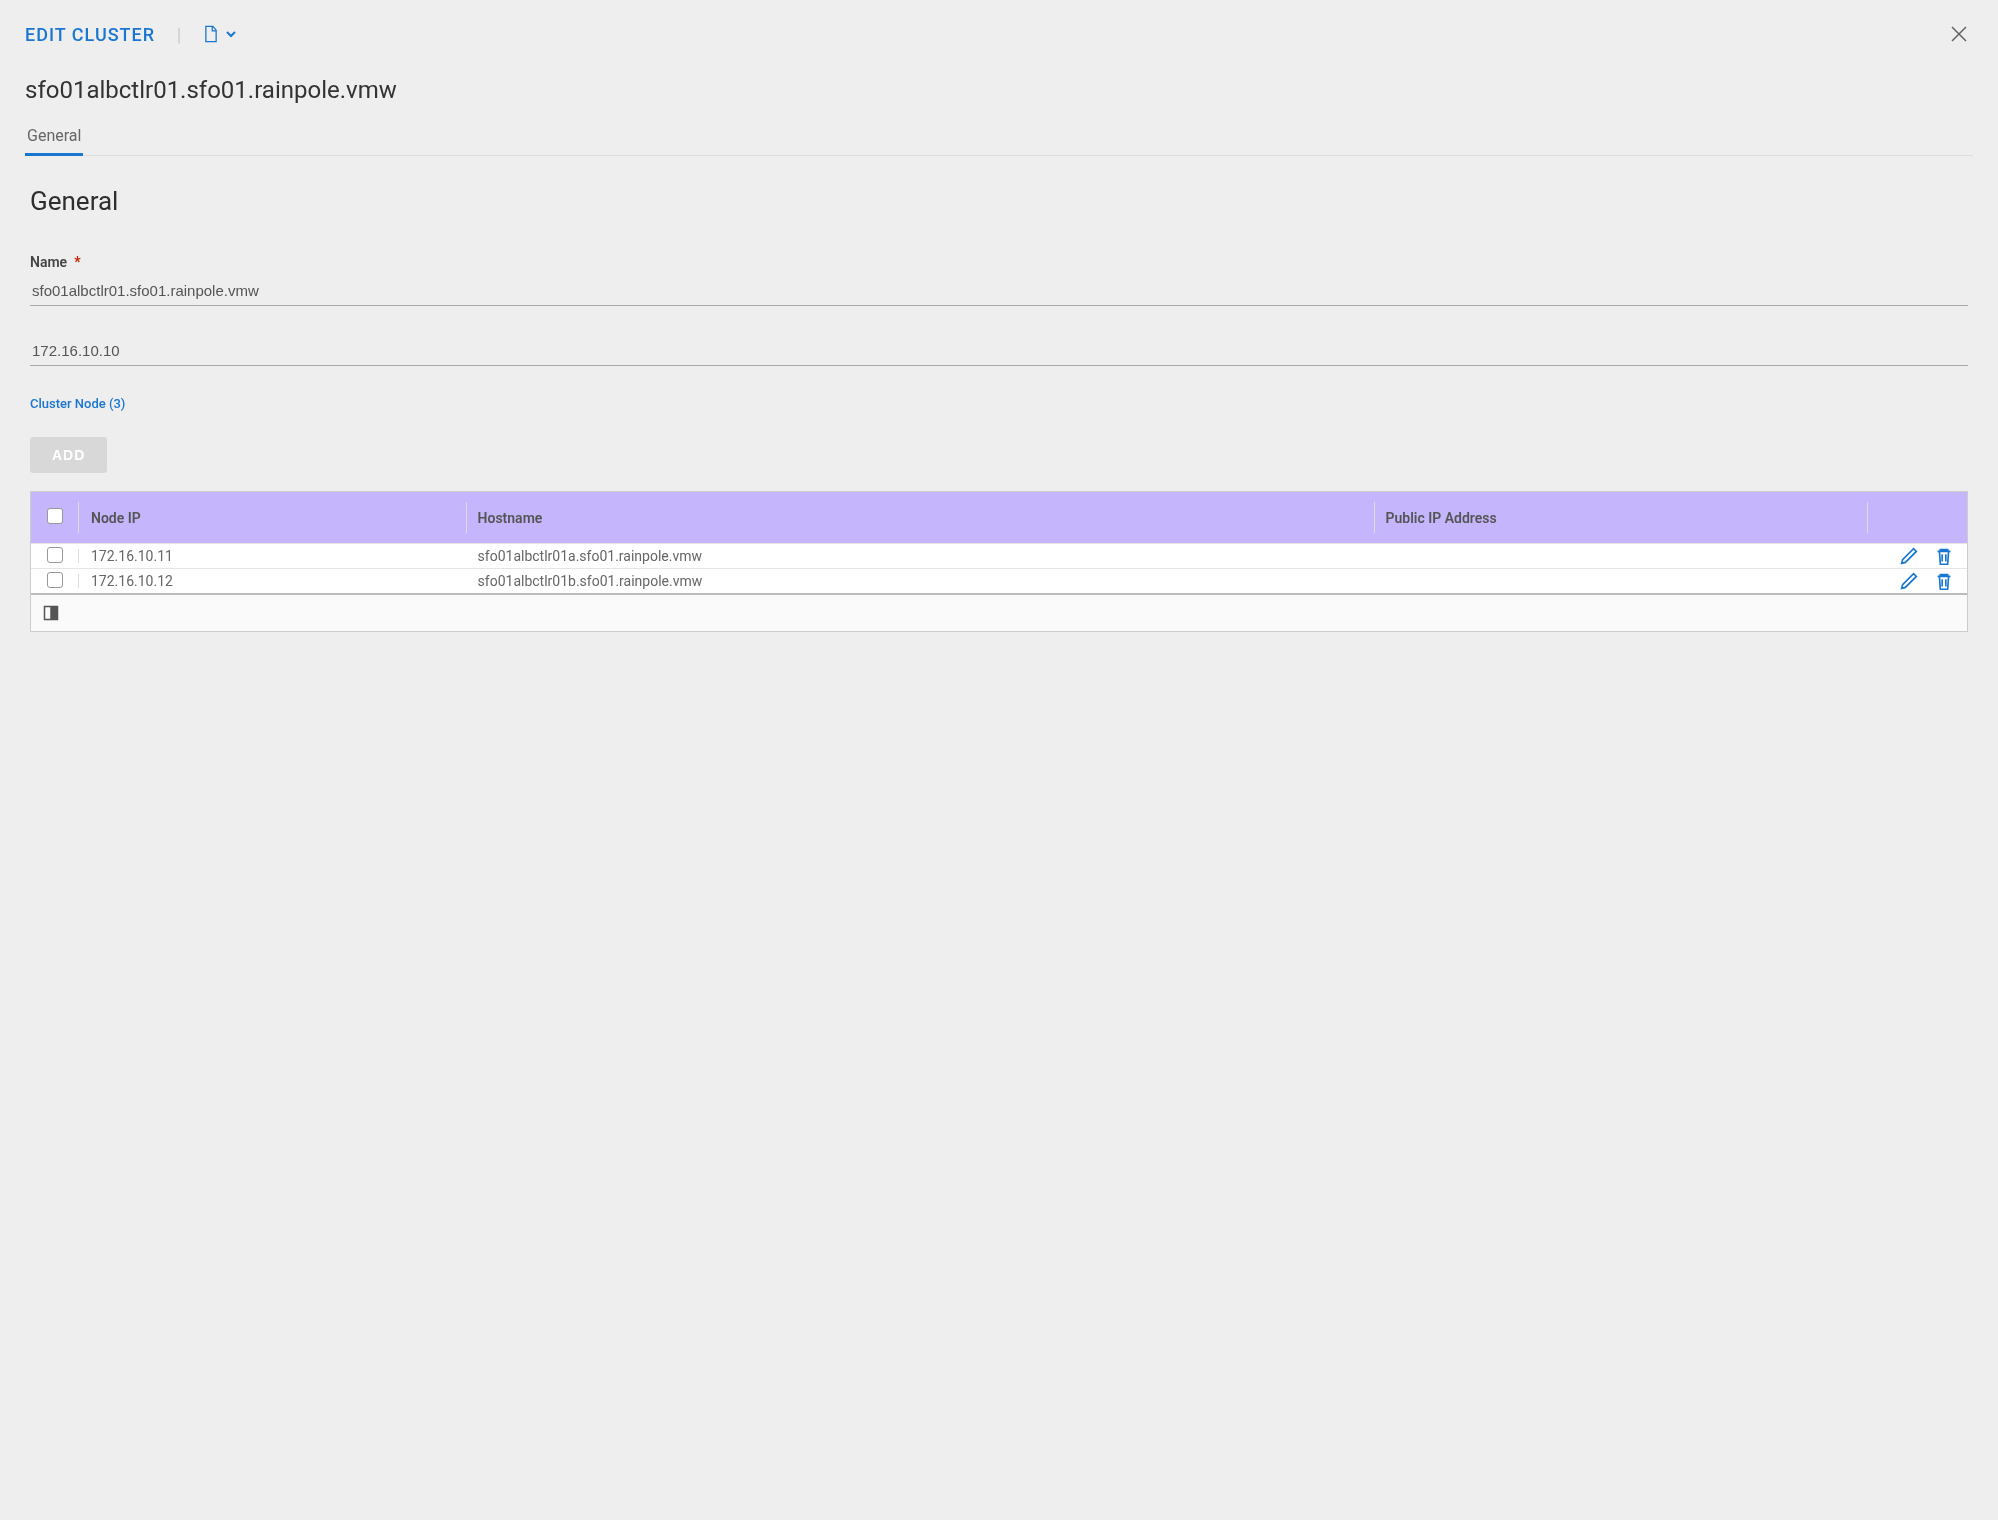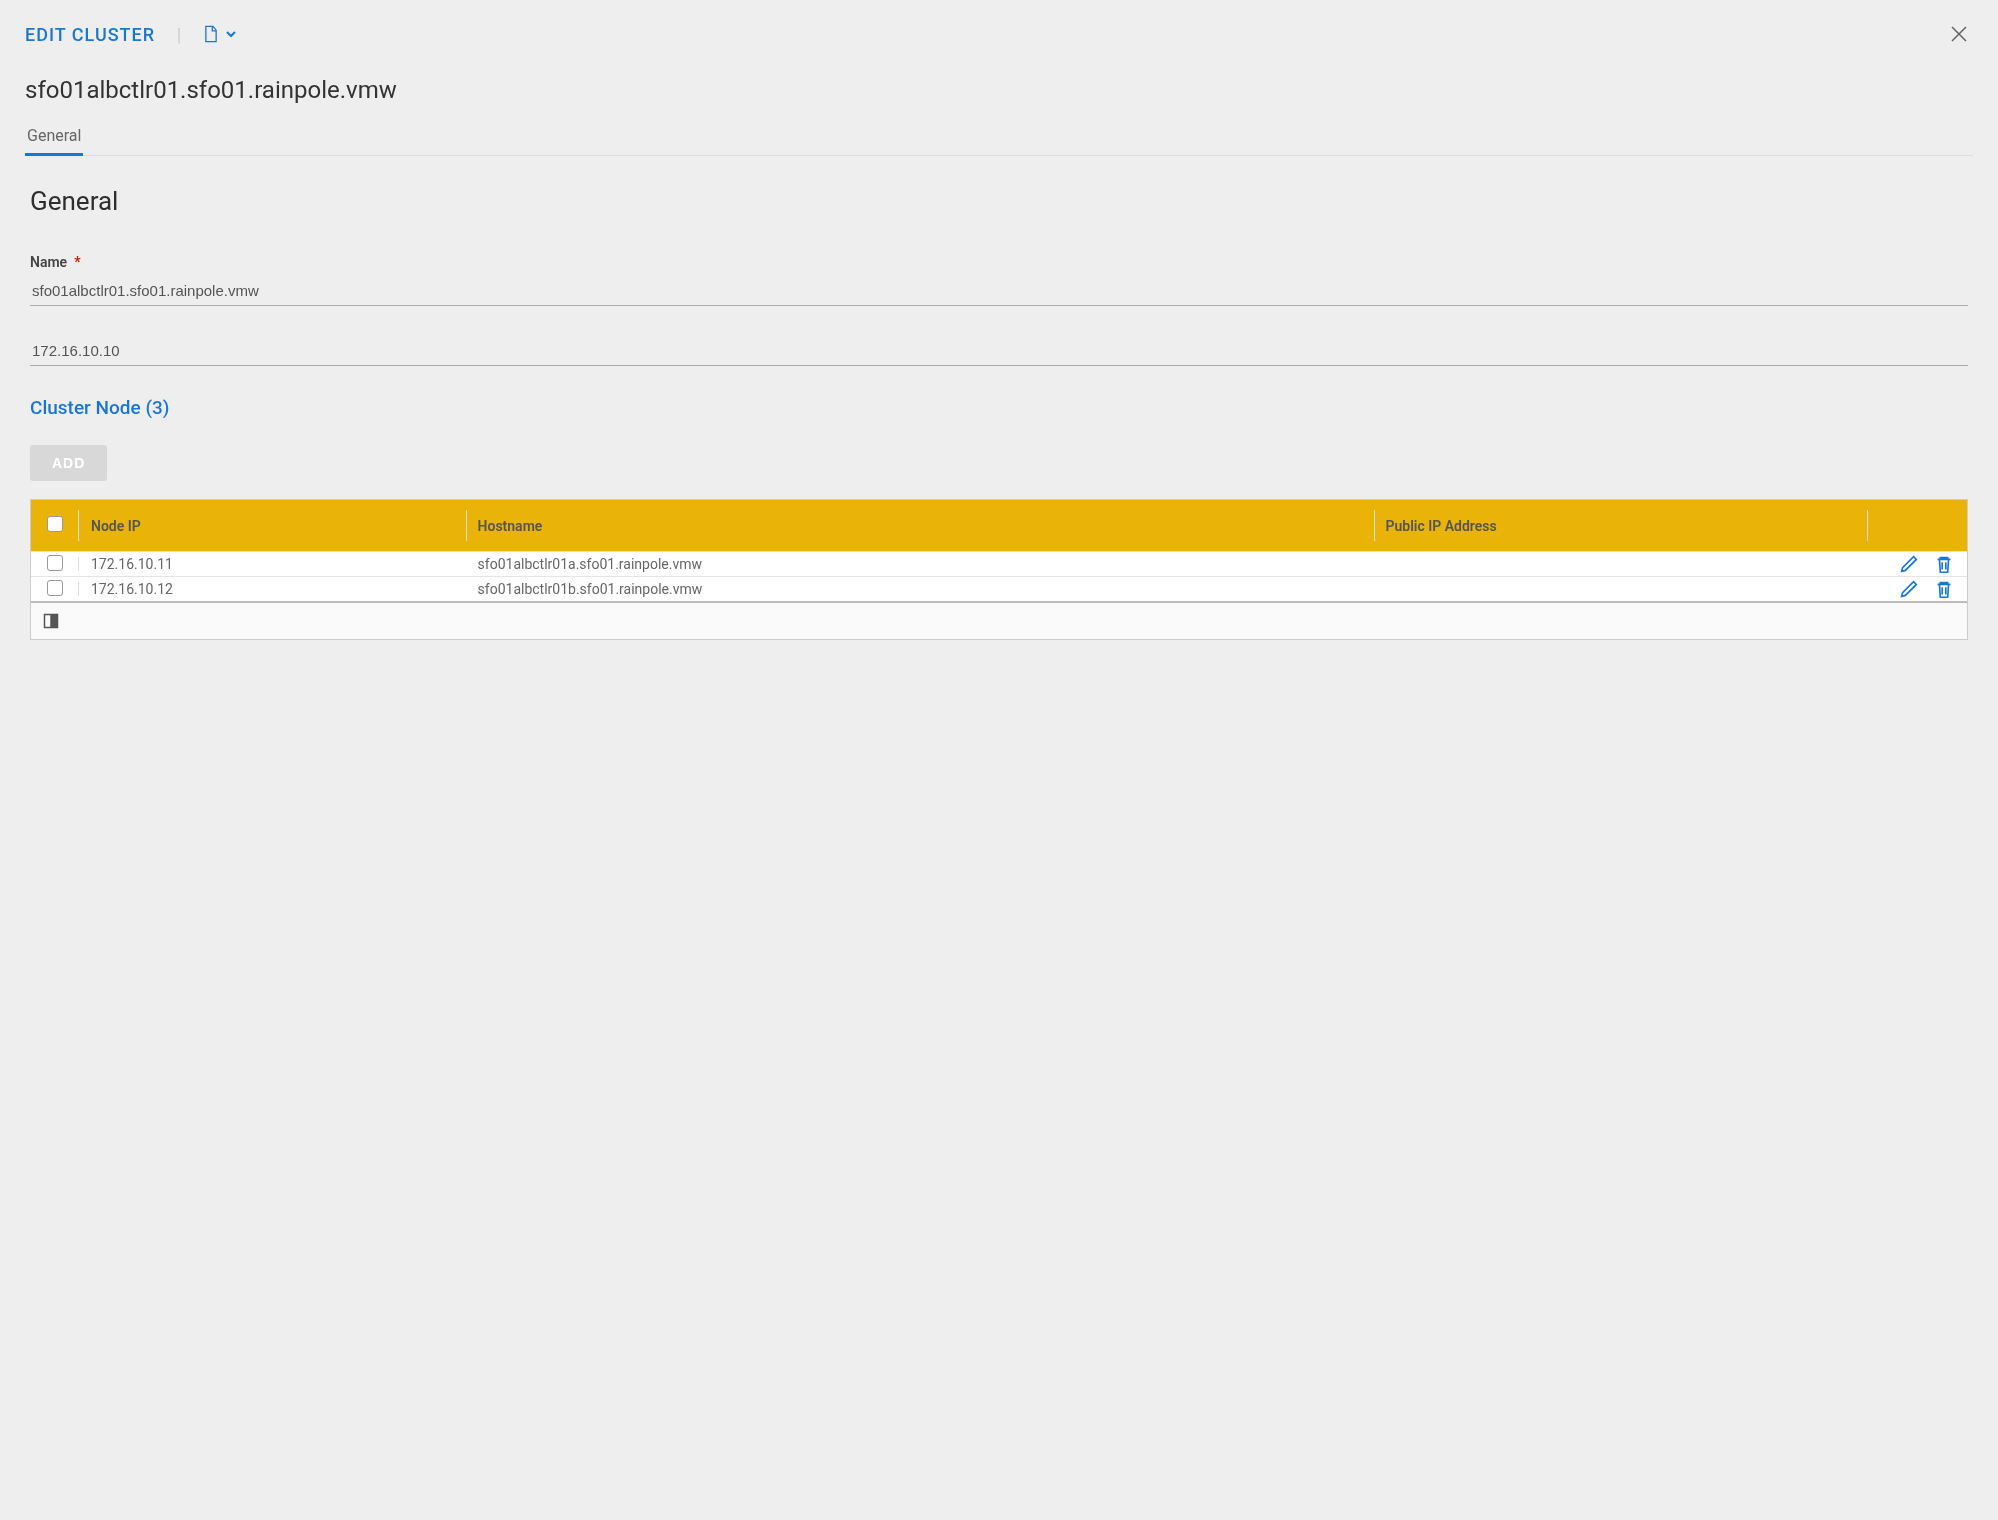--- a/index.html
+++ b/index.html
@@ -107,21 +107,21 @@
       border: none;
       border-bottom: 1px solid #aaa;
       background: transparent;
       padding: 6px 2px;
       font-size: 15px;
       color: #555;
       outline: none;
     }
     .subsection-title {
       color: #1976d2;
-      font-size: 19px;
+      font-size: 13px;
       font-weight: 500;
       margin: 22px 0 26px 0;
     }
     .add-btn {
       background: #d8d8d8;
       color: #fff;
       border: none;
       padding: 10px 22px;
       font-size: 14px;
       font-weight: 600;
@@ -137,21 +137,21 @@
     table {
       width: 100%;
       border-collapse: collapse;
     }
     thead th {
       text-align: left;
       padding: 16px 12px;
       font-size: 14px;
       color: #555;
       font-weight: 600;
-      background: #eab308;
+      background: #c4b5fd;
     }
     tbody td {
       padding: 1px 12px;
       font-size: 14px;
       color: #666;
       border-top: 1px solid #e5e5e5;
     }
     .checkbox-cell { width: 48px; text-align: center; position:relative; }
     .checkbox-cell::after{
       content:"";

